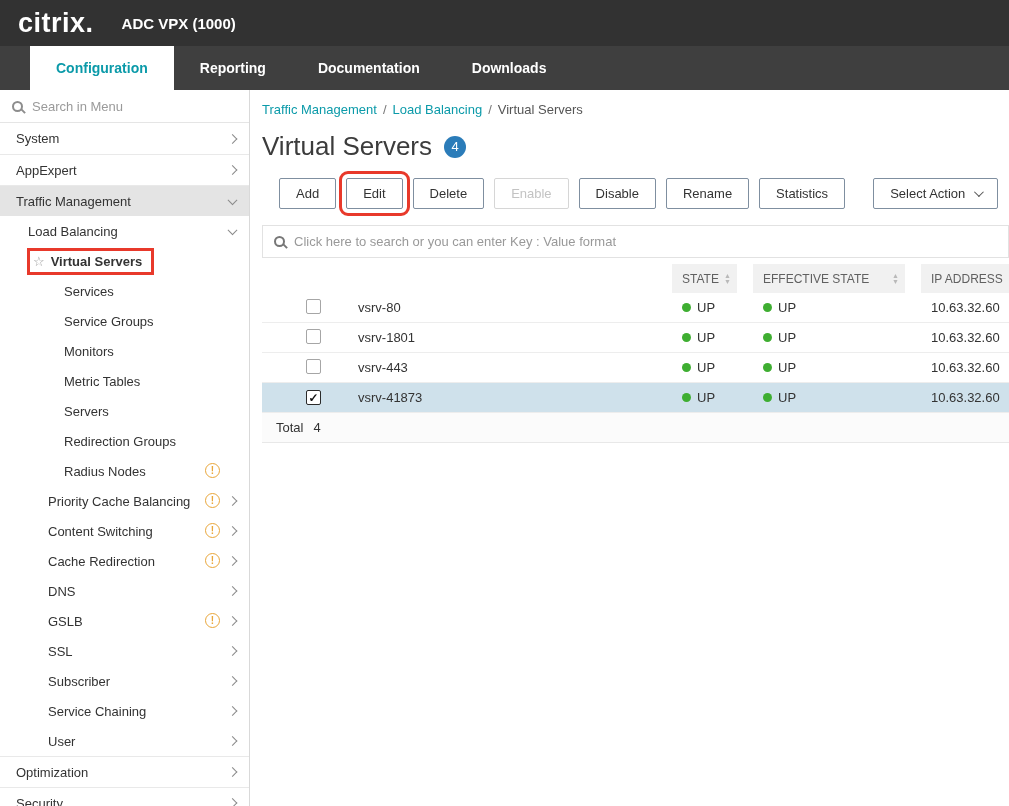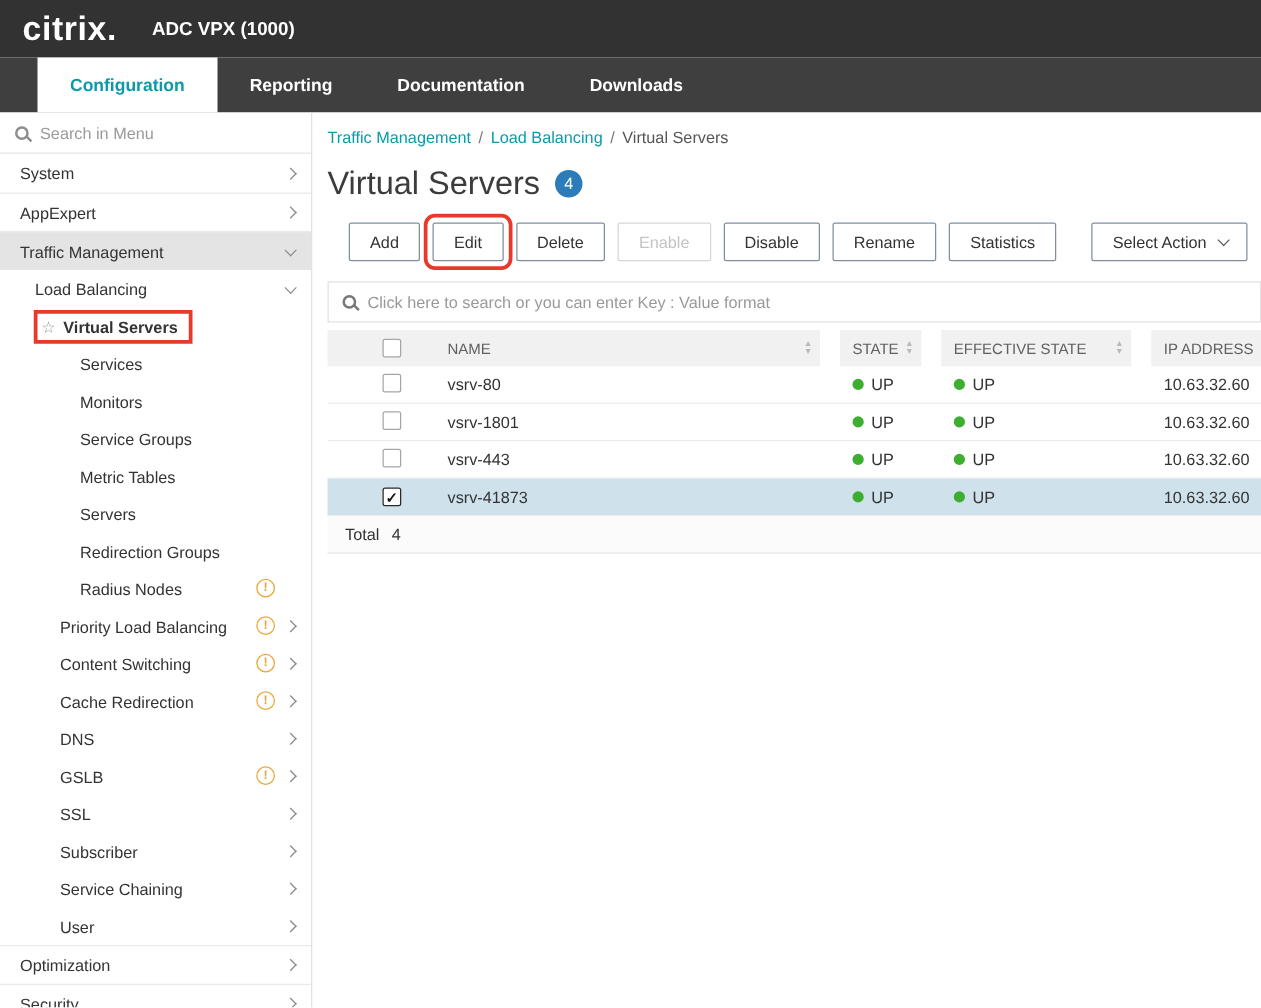--- a/index.html
+++ b/index.html
@@ -143,30 +143,30 @@
               <span class="mlabel bold">Virtual Servers</span>
             </span>
           </div>
           <div class="mitem lvl3">
             <span class="mcore">
               <span class="mlabel">Services</span>
             </span>
           </div>
           <div class="mitem lvl3">
             <span class="mcore">
+              <span class="mlabel">Service Groups</span>
+            </span>
+          </div>
+          <div class="mitem lvl3">
+            <span class="mcore">
               <span class="mlabel">Monitors</span>
             </span>
           </div>
           <div class="mitem lvl3">
             <span class="mcore">
-              <span class="mlabel">Service Groups</span>
-            </span>
-          </div>
-          <div class="mitem lvl3">
-            <span class="mcore">
               <span class="mlabel">Metric Tables</span>
             </span>
           </div>
           <div class="mitem lvl3">
             <span class="mcore">
               <span class="mlabel">Servers</span>
             </span>
           </div>
           <div class="mitem lvl3">
             <span class="mcore">
@@ -174,21 +174,21 @@
             </span>
           </div>
           <div class="mitem lvl3">
             <span class="mcore">
               <span class="mlabel">Radius Nodes</span>
             </span>
             <span class="warn">!</span>
           </div>
           <div class="mitem lvl2">
             <span class="mcore">
-              <span class="mlabel">Priority Load Balancing</span>
+              <span class="mlabel">Priority Cache Balancing</span>
             </span>
             <span class="warn">!</span>
             <span class="chev right"></span>
           </div>
           <div class="mitem lvl2">
             <span class="mcore">
               <span class="mlabel">Content Switching</span>
             </span>
             <span class="warn">!</span>
             <span class="chev right"></span>
@@ -274,29 +274,20 @@
           </button>
         </div>
 
       <div class="filterbar">
         <span class="mag mag2"></span>
         <span class="ph">Click here to search or you can enter Key : Value format</span>
       </div>
 
       <div class="table">
         <div class="thead grid">
-            <div class="hblock hb1">
-              <span class="cb"></span>
-              <span class="hname">NAME</span>
-              <span class="sp"></span>
-              <span class="sort">
-                <span>▲</span>
-                <span>▼</span>
-              </span>
-            </div>
             <div class="hblock hb-state">
               <span>STATE</span>
               <span class="sp"></span>
               <span class="sort">
                 <span>▲</span>
                 <span>▼</span>
               </span>
             </div>
             <div class="hblock hb-eff">
               <span>EFFECTIVE STATE</span>

